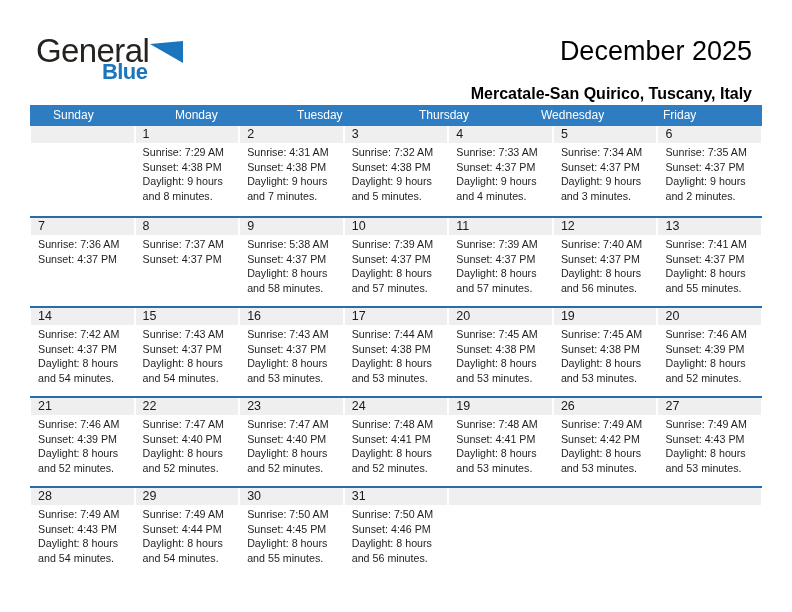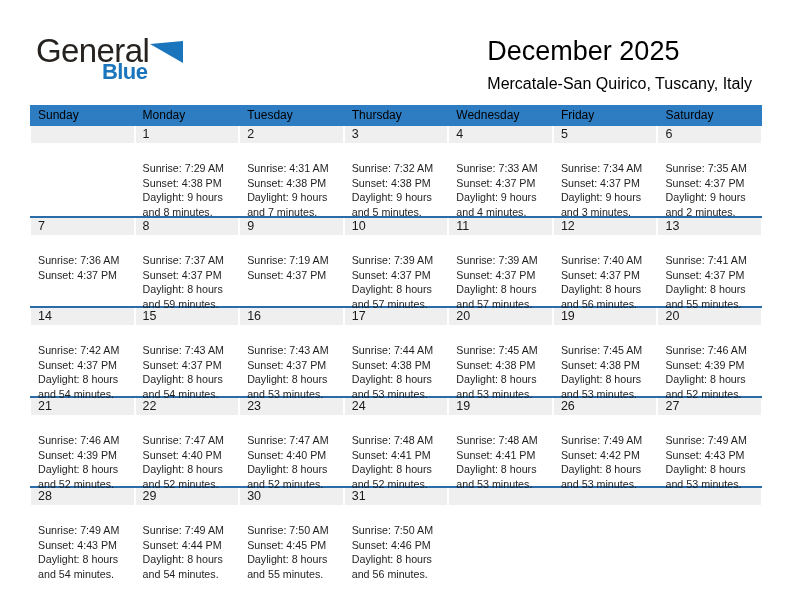--- a/index.html
+++ b/index.html
@@ -9,41 +9,41 @@
   }
 
   
   .logo { position:absolute; left:36px; top:38px; width:140px; }
   .logo-top { display:flex; align-items:flex-start; }
   .logo-general { font-size:33px; color:#26221f; letter-spacing:-0.6px; line-height:25px; }
   .logo-tri { margin-left:1px; margin-top:3px; }
   .logo-blue { font-size:22px; color:#1b75bc; letter-spacing:-0.6px; line-height:22px; margin-left:66px; margin-top:-6px;font-weight:bold; }
 
   
-  .title-block { position:absolute; top:36px; right:40px; }
+  .title-block { position:absolute; top:36px; right:40px; text-align:right; }
   .month-title { font-size:27px; color:#000000; line-height:30px; }
-  .location-subtitle { font-size:16px; font-weight:normal; color:#000000; margin-top:9px; }
+  .location-subtitle { font-size:16px; font-weight:bold; color:#000000; margin-top:19px; }
 
   
   .calendar { position:absolute; left:30px; top:105px; width:732px; }
   .cal-header { display:flex; background:#2e7cc1; height:21px; }
   .cal-header-cell {
-    flex:1; min-width:0; box-sizing:border-box; padding-left:8px;
-    color:#000000; font-size:12px; line-height:21px; white-space:nowrap; overflow:hidden;
+    flex:1; min-width:0; box-sizing:border-box; padding-left:23px;
+    color:#ffffff; font-size:12px; line-height:21px; white-space:nowrap; overflow:hidden;
   }
   .week-row { display:flex; height:90px; box-sizing:border-box; }
   .week-row.separated { border-top:2px solid #2b6ca8; }
   .day-cell { flex:1; min-width:0; box-sizing:border-box; }
   .day-cell.merged-empty { flex:3; }
   .day-band {
     height:17px; line-height:17px; background:#efefef; margin:0 1px;
     padding-left:7px; font-size:12.5px; color:#1a1a1a;
   }
   .day-details {
-    padding:18px 6px 0 8px; font-size:10.7px; line-height:14.7px; color:#1f1f1f;
+    padding:2px 6px 0 8px; font-size:10.7px; line-height:14.7px; color:#1f1f1f;
   }
 </style>
 </head>
 <body>
 
 <div class="page">
 
   <div class="logo">
     <div class="logo-top">
       <span class="logo-general">General</span>
@@ -62,21 +62,20 @@
   </div>
 
   <div class="calendar">
     <div class="cal-header">
       <div class="cal-header-cell">Sunday</div>
       <div class="cal-header-cell">Monday</div>
       <div class="cal-header-cell">Tuesday</div>
       <div class="cal-header-cell">Thursday</div>
       <div class="cal-header-cell">Wednesday</div>
       <div class="cal-header-cell">Friday</div>
-      <div class="cal-header-cell">Saturday</div>
     </div>
     <div id="calendar-body">
         <div class="week-row">
           <div class="day-cell">
             <div class="day-band"></div>
           </div>
           <div class="day-cell">
             <div class="day-band">1</div>
             <div class="day-details">
               <div class="">Sunrise: 7:29 AM</div>
@@ -131,28 +130,28 @@
             <div class="day-details">
               <div class="">Sunrise: 7:36 AM</div>
               <div class="">Sunset: 4:37 PM</div>
             </div>
           </div>
           <div class="day-cell">
             <div class="day-band">8</div>
             <div class="day-details">
               <div class="">Sunrise: 7:37 AM</div>
               <div class="">Sunset: 4:37 PM</div>
-              <div class="">Daylight: 8 hours and 59 minutes.</div>
             </div>
           </div>
           <div class="day-cell">
             <div class="day-band">9</div>
             <div class="day-details">
-              <div class="">Sunrise: 7:19 AM</div>
-              <div class="">Sunset: 4:37 PM</div>
+              <div class="">Sunrise: 5:38 AM</div>
+              <div class="">Sunset: 4:37 PM</div>
+              <div class="">Daylight: 8 hours and 58 minutes.</div>
             </div>
           </div>
           <div class="day-cell">
             <div class="day-band">10</div>
             <div class="day-details">
               <div class="">Sunrise: 7:39 AM</div>
               <div class="">Sunset: 4:37 PM</div>
               <div class="">Daylight: 8 hours and 57 minutes.</div>
             </div>
           </div>

